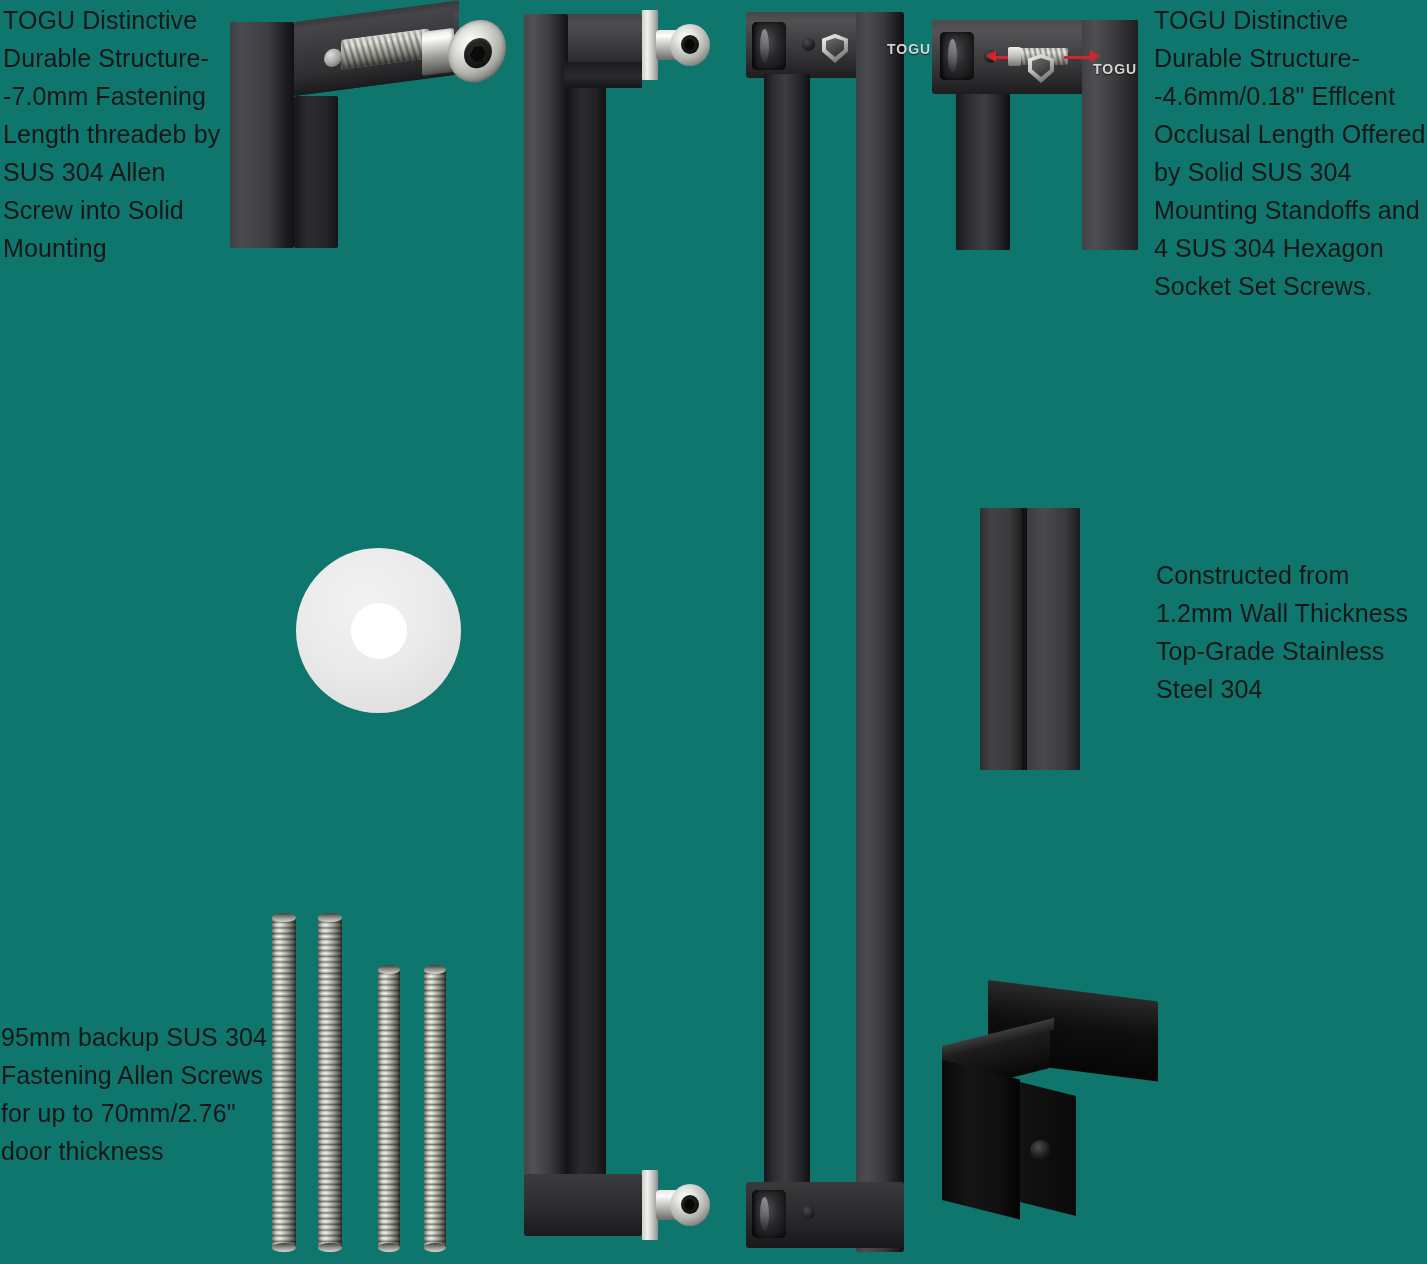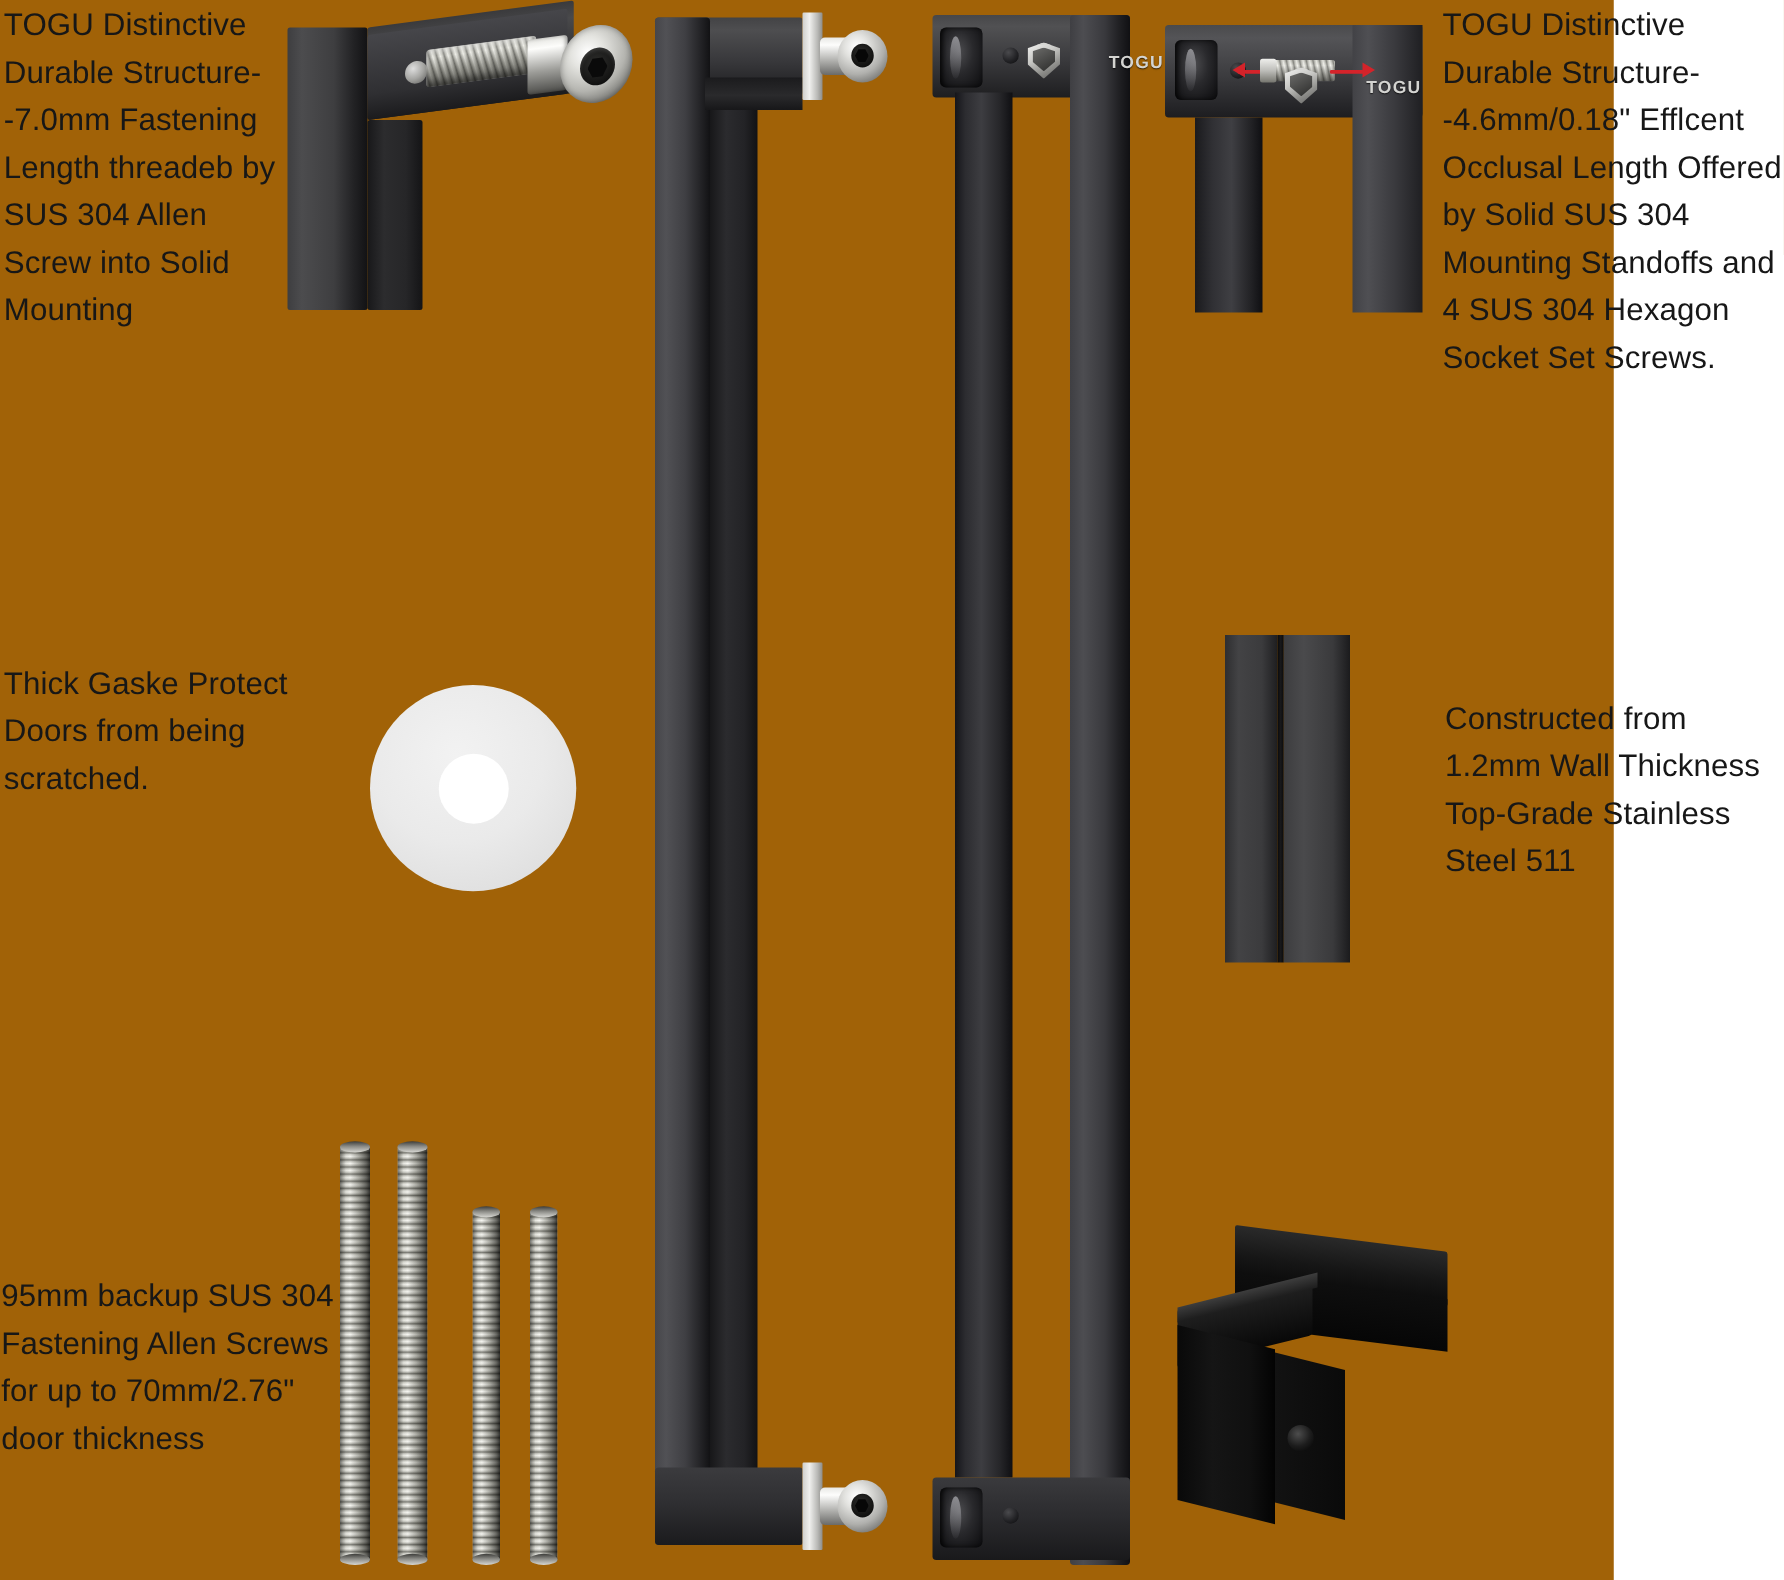--- a/index.html
+++ b/index.html
@@ -3,21 +3,21 @@
 <meta charset="utf-8">
 <title>TOGU Square Door Pull Handle Infographic</title>
 <style>
   html,body{margin:0;padding:0;background:#ffffff;}
   body{
     width:1427px;height:1264px;
     font-family:"Liberation Sans","DejaVu Sans",sans-serif;
     color:#111111;
     overflow:hidden;
   }
-  #stage{position:relative;width:1291px;height:1264px;background:#a16207;}
+  #stage{position:relative;width:1427px;height:1264px;background:#0f766e;}
 
   
   .callout{
     position:absolute;
     font-size:25px;
     line-height:38px;
     color:#171717;
     font-weight:400;
     letter-spacing:0.1px;
     white-space:pre-line;
@@ -233,23 +233,22 @@
 </style>
 </head>
 <body>
 
 <div id="stage">
 
   <div class="callout" id="txt-top-left">TOGU Distinctive Durable Structure--7.0mm Fastening Length threadeb by SUS 304 Allen Screw into Solid Mounting</div>
 
   <div class="callout" id="txt-top-right">TOGU Distinctive Durable Structure--4.6mm/0.18" Efflcent Occlusal Length Offered by Solid SUS 304 Mounting Standoffs and 4 SUS 304 Hexagon Socket Set Screws.</div>
 
-  <div class="callout" id="txt-mid-left">Thick Gaske Protect Doors from being scratched.</div>
-
-  <div class="callout" id="txt-mid-right">Constructed from 1.2mm Wall Thickness Top-Grade Stainless Steel 511</div>
+
+  <div class="callout" id="txt-mid-right">Constructed from 1.2mm Wall Thickness Top-Grade Stainless Steel 304</div>
 
   <div class="callout" id="txt-bot-left">95mm backup SUS 304 Fastening Allen Screws for up to 70mm/2.76" door thickness</div>
 
 
   <div id="photo-corner-screw">
     <div class="blk-vert" id="pcs-post"></div>
     <div class="blk-horiz" id="pcs-arm"></div>
     <div class="blk-horiz" id="pcs-arm2"></div>
     <div class="blk-vert" id="pcs-inner"></div>
     <div id="pcs-smallnub"></div>

